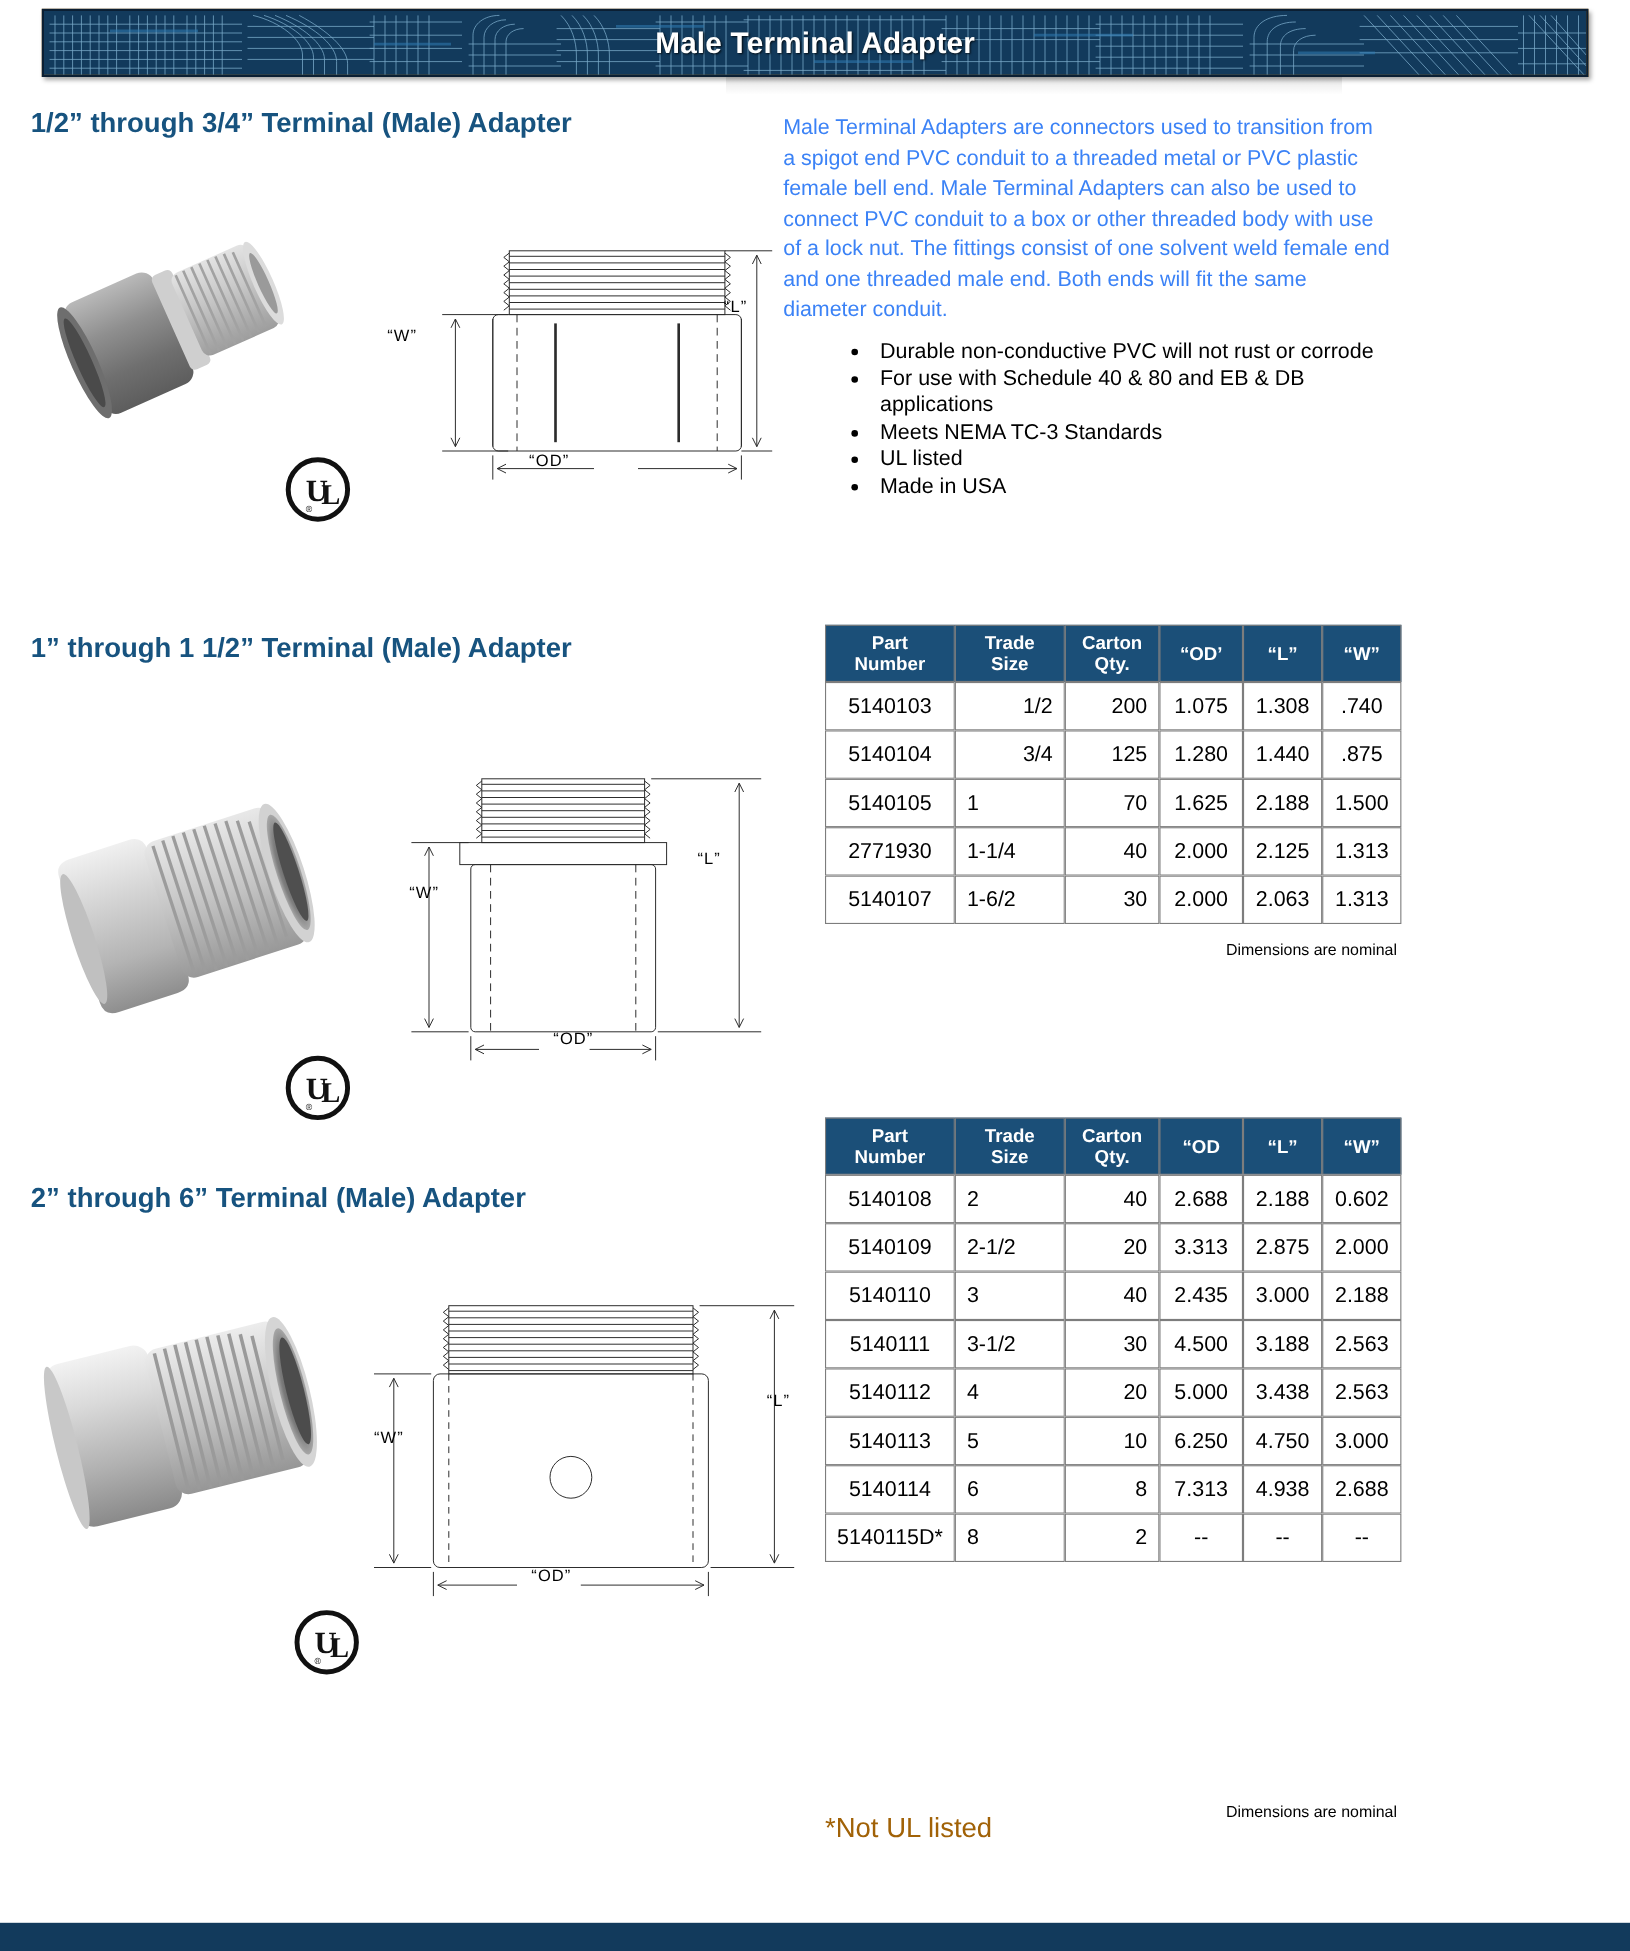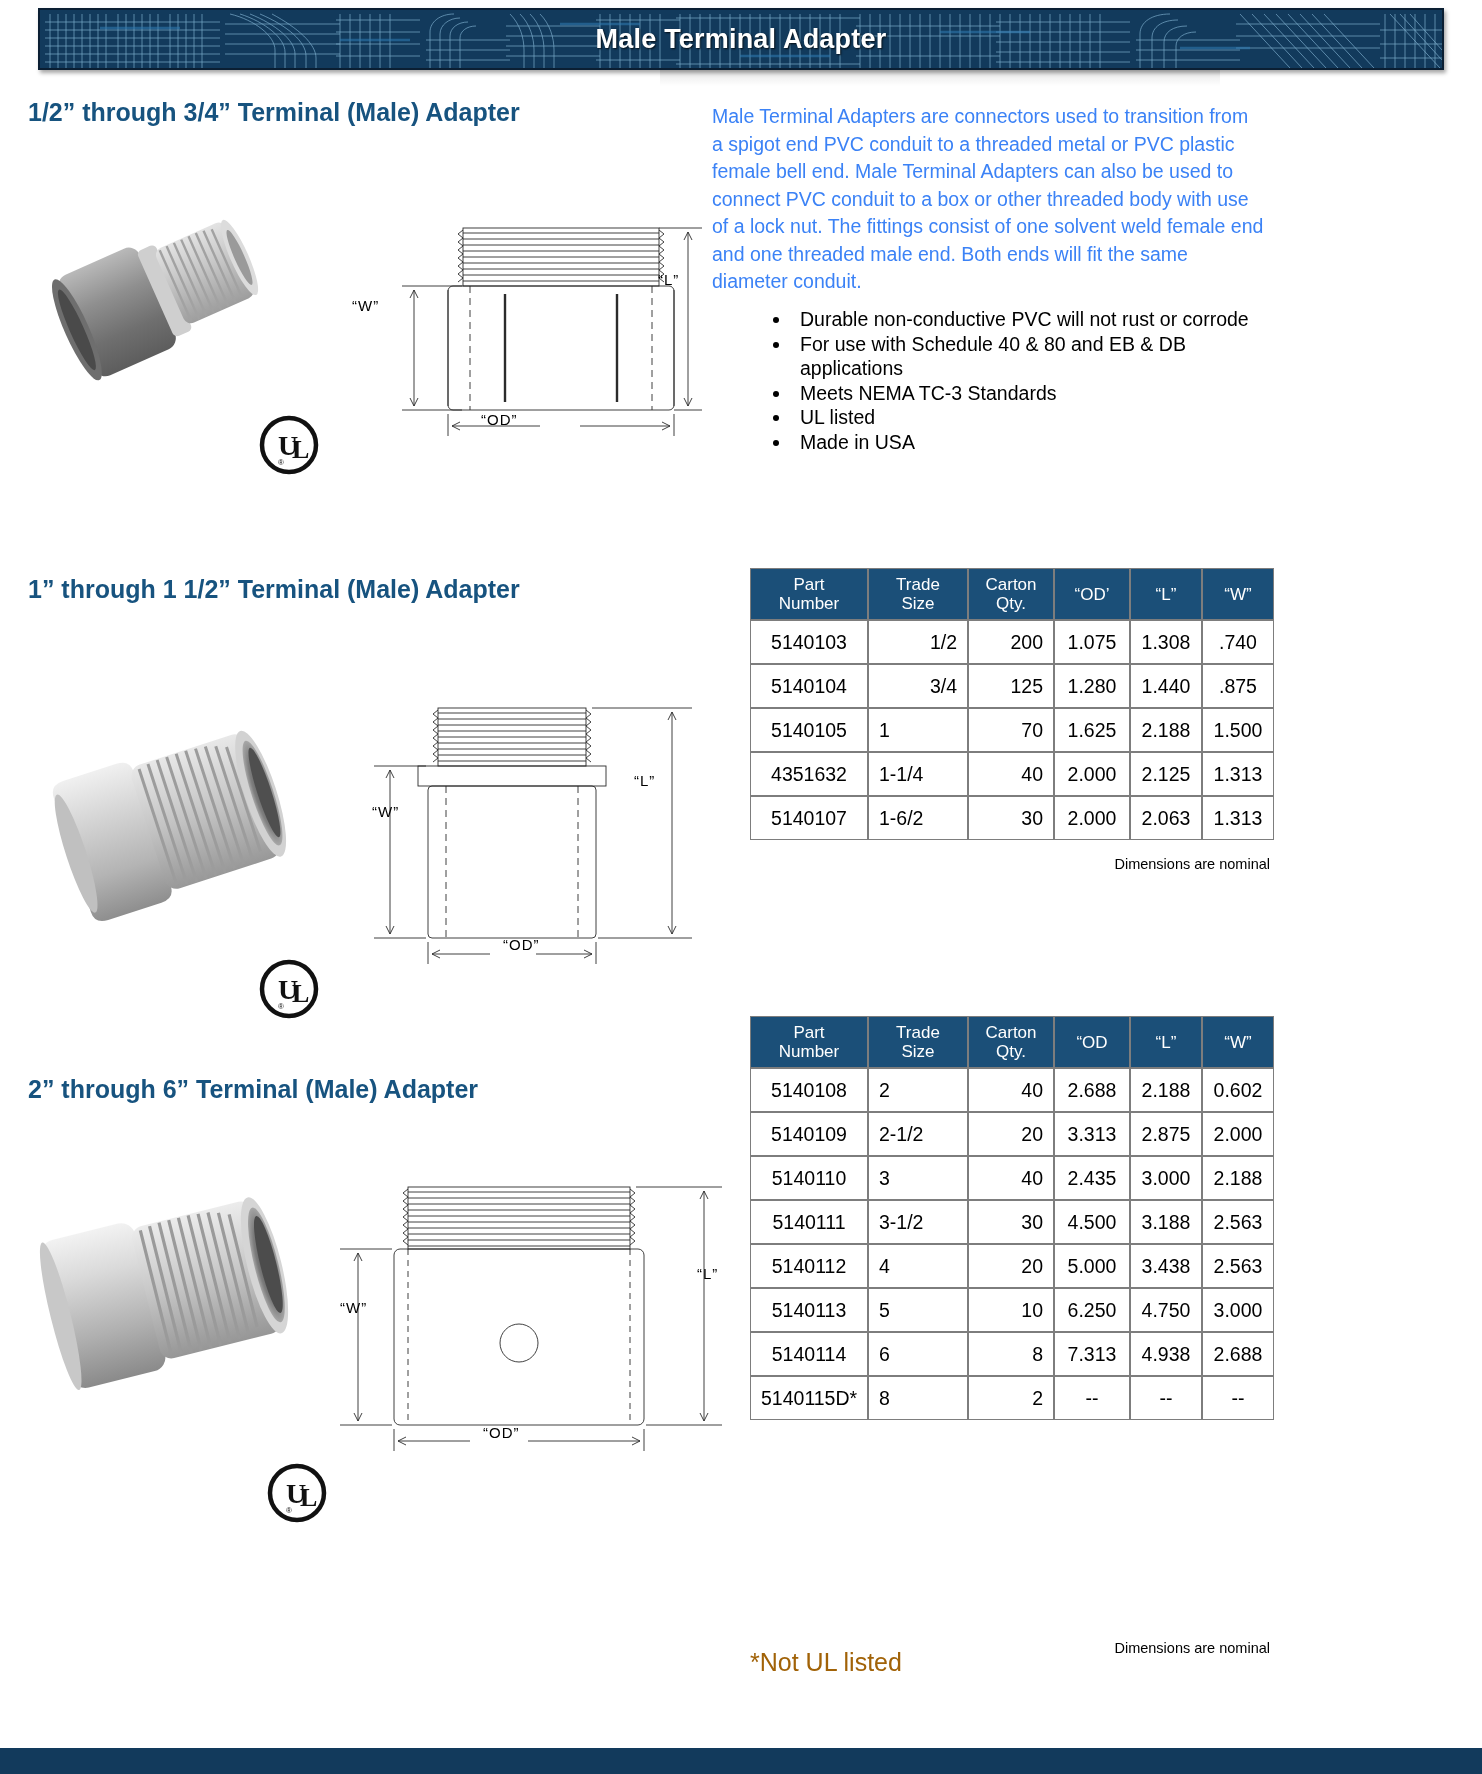--- a/index.html
+++ b/index.html
@@ -72,21 +72,21 @@
     font-size:19px;
     table-layout:fixed;
   }
   #table1 { left:750px; top:568px; width:520px; }
   #table2 { left:750px; top:1016px; width:520px; }
 
   .spec-table th {
     background:#1b4f78;
     color:#fff;
     font-size:17px;
-    font-weight:normal;
+    font-weight:bold;
     line-height:19px;
     padding:6px 4px;
     text-align:center;
     border:1px solid #7d7d7d;
     vertical-align:middle;
   }
   .spec-table td {
     background:#fff;
     border:1px solid #7d7d7d;
     padding:9px 10px;
@@ -458,21 +458,21 @@
     </tr>
     <tr class="left-size">
       <td class="c-part">5140105</td>
       <td class="c-size">1</td>
       <td class="c-qty">70</td>
       <td class="c-od">1.625</td>
       <td class="c-l">2.188</td>
       <td class="c-w">1.500</td>
     </tr>
     <tr class="left-size">
-      <td class="c-part">4351632</td>
+      <td class="c-part">2771930</td>
       <td class="c-size">1-1/4</td>
       <td class="c-qty">40</td>
       <td class="c-od">2.000</td>
       <td class="c-l">2.125</td>
       <td class="c-w">1.313</td>
     </tr>
     <tr class="left-size">
       <td class="c-part">5140107</td>
       <td class="c-size">1-6/2</td>
       <td class="c-qty">30</td>

